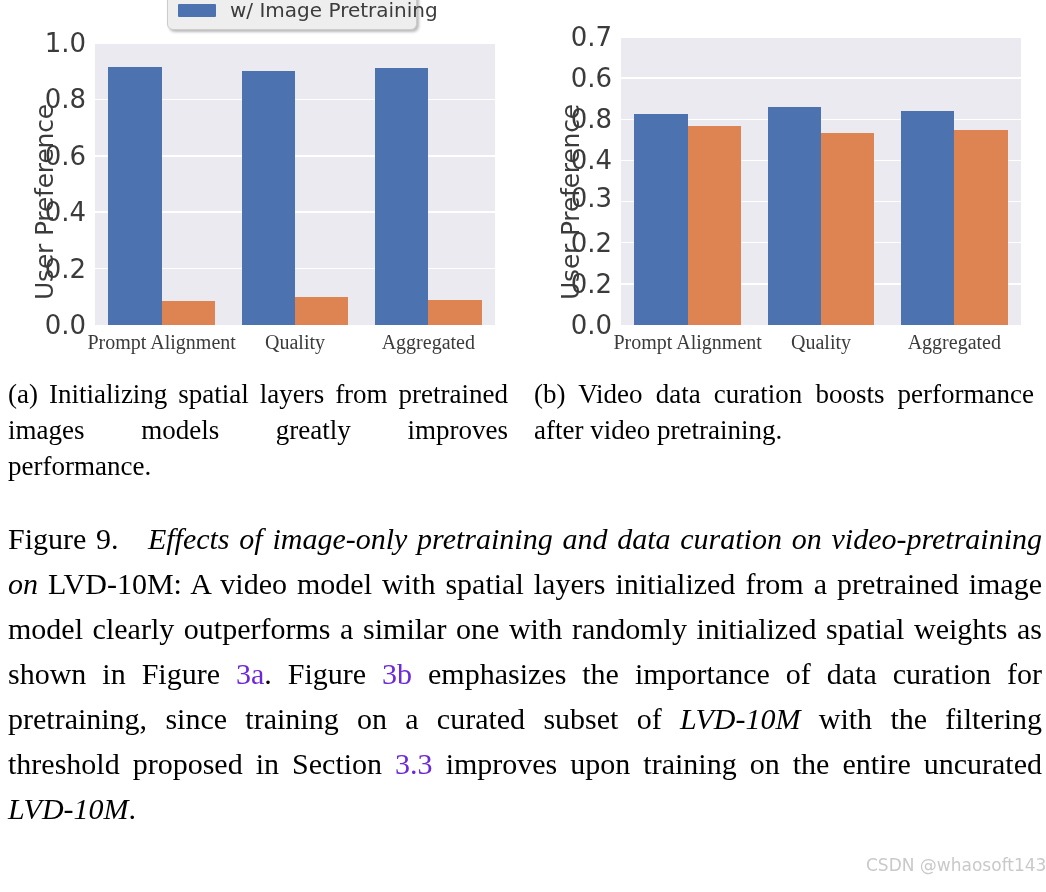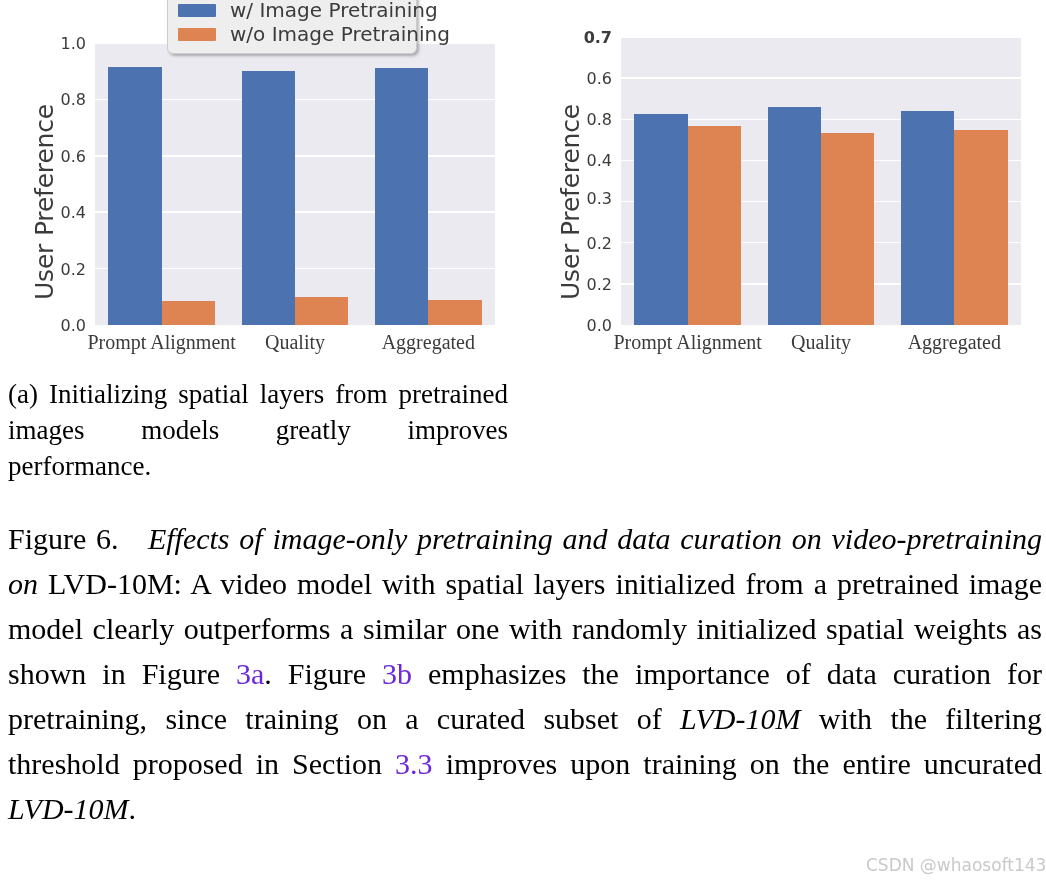--- a/index.html
+++ b/index.html
@@ -60,21 +60,21 @@
     height: 1.5px;
     background: #ffffff;
   }
 
   .ytick {
     position: absolute;
     right: 100%;
     margin-right: 9px;
     transform: translateY(-50%);
     font-family: "DejaVu Sans", sans-serif;
-    font-size: 16px;
+    font-size: 26px;
     color: #3b3b3b;
     white-space: nowrap;
   }
 
   .bar {
     position: absolute;
     bottom: 0;
   }
   .bar.series-0 { background: #4c72b0; }
   .bar.series-1 { background: #dd8452; }
@@ -202,24 +202,20 @@
         <div class="bar series-0" title="w/ Image Pretraining / Aggregated = 0.91" style="left: 280px; width: 53.3333px; height: 256.62px;"></div>
         <div class="bar series-1" title="w/o Image Pretraining / Aggregated = 0.09" style="left: 333.333px; width: 53.3333px; height: 25.38px;"></div>
         <div class="xtick" style="left: 333.333px;">Aggregated</div>
       </div>
 
     <div class="legend" id="legend-a">
       <div class="legend-row">
         <span class="legend-swatch series-0"></span>
         <span class="legend-label">w/ Image Pretraining</span>
       </div>
-      <div class="legend-row">
-        <span class="legend-swatch series-1"></span>
-        <span class="legend-label">w/o Image Pretraining</span>
-      </div>
     </div>
   </div>
 
   <div class="chart-panel" id="chart-b">
     <div class="y-axis-title">User Preference</div>
 
     <div class="plot-area" id="plot-b">
     <div class="ytick" style="top: 288px;">0.0</div>
         <div class="gridline" style="top: 246.107px;"></div>
         <div class="ytick" style="top: 246.857px;">0.2</div>
@@ -227,38 +223,39 @@
         <div class="ytick" style="top: 205.714px;">0.2</div>
         <div class="gridline" style="top: 163.821px;"></div>
         <div class="ytick" style="top: 161px;">0.3</div>
         <div class="gridline" style="top: 122.679px;"></div>
         <div class="ytick" style="top: 123.429px;">0.4</div>
         <div class="gridline" style="top: 81.5357px;"></div>
         <div class="ytick" style="top: 82.2857px;">0.8</div>
         <div class="gridline" style="top: 40.3929px;"></div>
         <div class="ytick" style="top: 41.1429px;">0.6</div>
         <div class="gridline" style="top: -0.75px;"></div>
-        <div class="ytick" style="top: 0px; font-weight: bold;">0.7</div>
+        <div class="ytick" style="top: 0px;">0.7</div>
         <div class="bar series-0" title="LVD-10M-F / Prompt Alignment = 0.513" style="left: 13.3333px; width: 53.3333px; height: 211.063px;"></div>
         <div class="bar series-1" title="LVD-10M / Prompt Alignment = 0.483" style="left: 66.6667px; width: 53.3333px; height: 198.72px;"></div>
         <div class="xtick" style="left: 66.6667px;">Prompt Alignment</div>
         <div class="bar series-0" title="LVD-10M-F / Quality = 0.53" style="left: 146.667px; width: 53.3333px; height: 218.057px;"></div>
         <div class="bar series-1" title="LVD-10M / Quality = 0.467" style="left: 200px; width: 53.3333px; height: 192.137px;"></div>
         <div class="xtick" style="left: 200px;">Quality</div>
         <div class="bar series-0" title="LVD-10M-F / Aggregated = 0.52" style="left: 280px; width: 53.3333px; height: 213.943px;"></div>
         <div class="bar series-1" title="LVD-10M / Aggregated = 0.475" style="left: 333.333px; width: 53.3333px; height: 195.429px;"></div>
         <div class="xtick" style="left: 333.333px;">Aggregated</div>
       </div>
 
   </div>
 </div>
 
 <div id="subcaptions">
   <div class="subcaption" id="subcaption-a">(a)  Initializing spatial layers from pretrained images models greatly improves performance.</div>
+  <div class="subcaption" id="subcaption-b">(b)  Video data curation boosts performance after video pretraining.</div>
 </div>
 
 <div id="main-caption">
-  <span>Figure 6.</span>
+  <span>Figure 9.</span>
   <span>&nbsp; </span><span class="it">Effects of image-only pretraining and data curation on video-pretraining on</span>
   <span> </span><span>LVD-10M</span><span>: A video model with spatial layers initialized from a pretrained image model clearly outperforms a similar one with randomly initialized spatial weights as shown in Figure </span><span class="ref">3a</span><span>. Figure </span><span class="ref">3b</span><span> emphasizes the importance of data curation for pretraining, since training on a curated subset of </span><span class="it">LVD-10M</span><span> with the filtering threshold proposed in Section </span><span class="ref">3.3</span><span> improves upon training on the entire uncurated </span><span class="it">LVD-10M</span><span>.</span>
 </div>
 
 <div id="watermark">CSDN @whaosoft143</div>
 
 </body></html>

